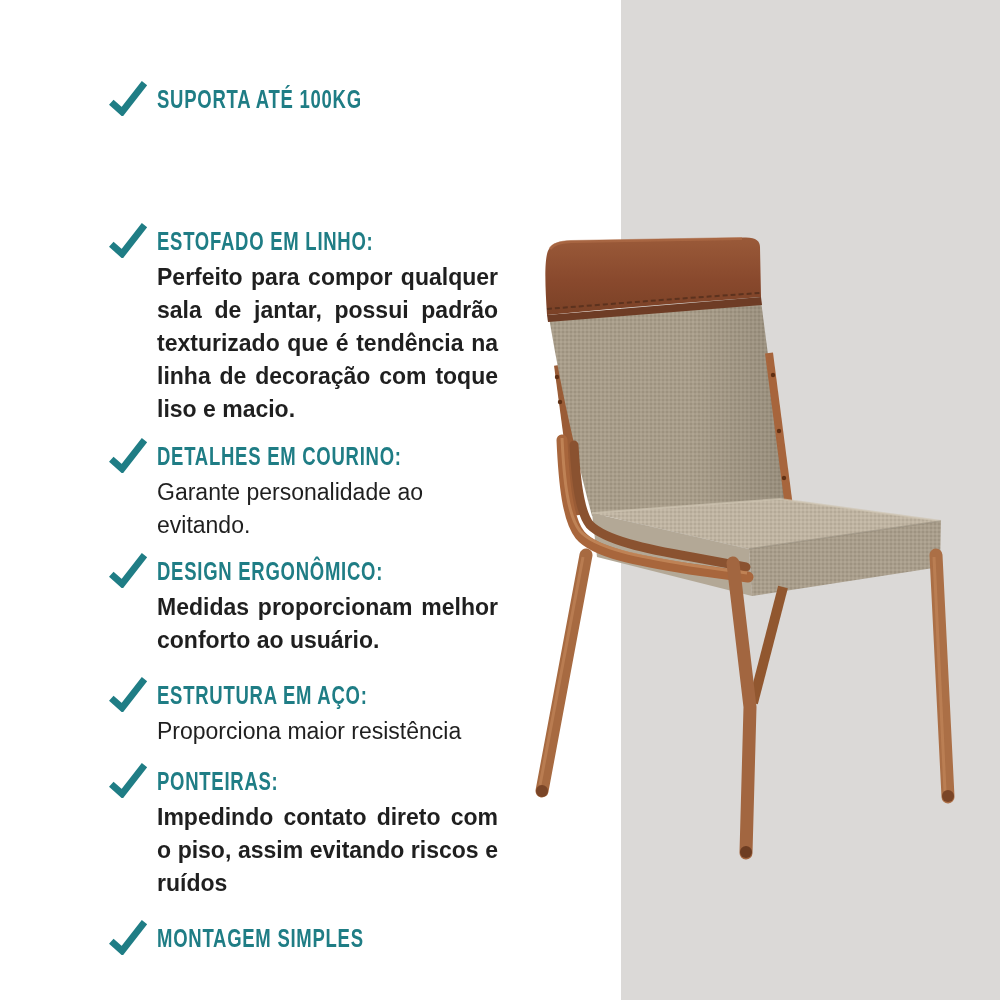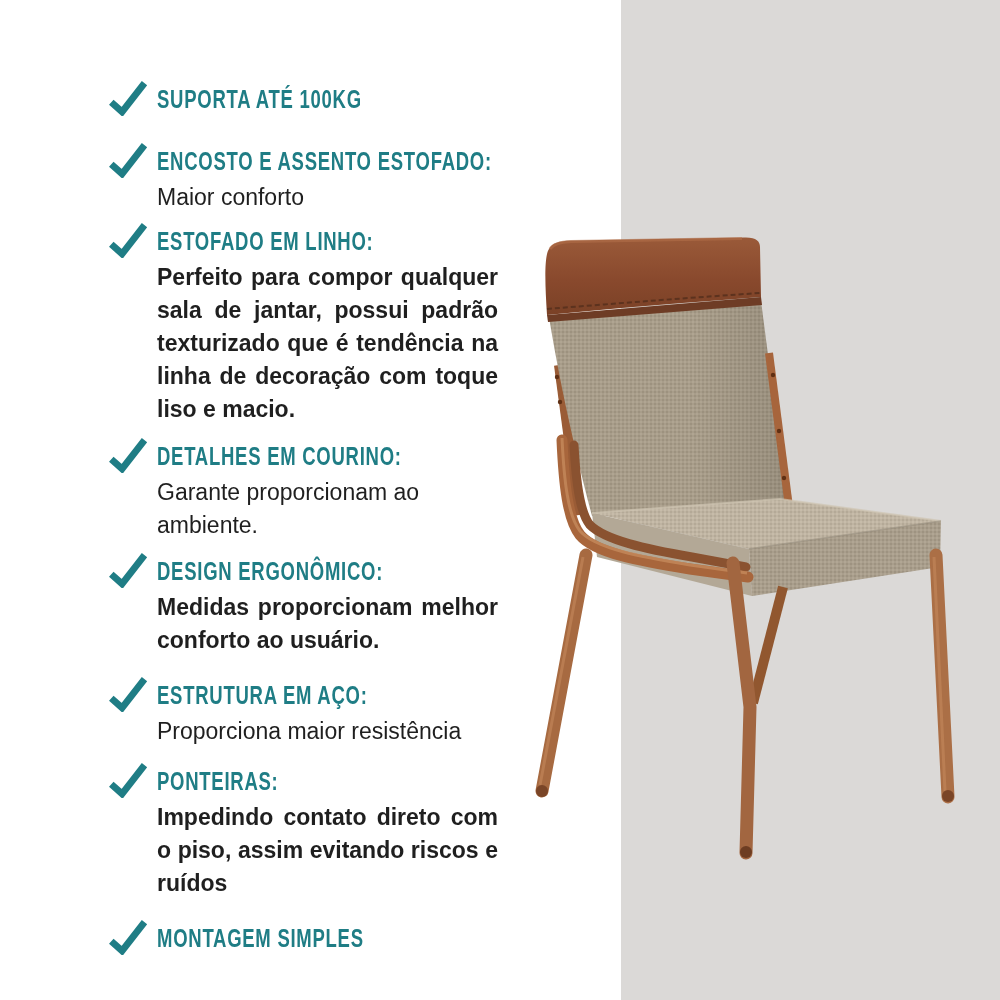--- a/index.html
+++ b/index.html
@@ -32,42 +32,35 @@
 
 <div class="features">
 
   <div class="feature" style="top:86px">
     <svg class="check" viewBox="0 0 44 36">
       <path d="M4 20 L14 31 L40 4" fill="none" stroke="#1f7d85" stroke-width="7" transform="rotate(-6 22 18)"></path>
     </svg>
     <h3 class="fh" style="color:#1f7d85">SUPORTA ATÉ 100KG</h3>
   </div>
 
-  <div class="feature" style="top:148px">
-    <svg class="check" viewBox="0 0 44 36">
-      <path d="M4 20 L14 31 L40 4" fill="none" stroke="#1f7d85" stroke-width="7" transform="rotate(-6 22 18)"></path>
-    </svg>
-    <h3 class="fh" style="color:#1f7d85">ENCOSTO E ASSENTO ESTOFADO:</h3>
-    <p class="fb">Maior conforto</p>
-  </div>
 
   <div class="feature" style="top:228px">
     <svg class="check" viewBox="0 0 44 36">
       <path d="M4 20 L14 31 L40 4" fill="none" stroke="#1f7d85" stroke-width="7" transform="rotate(-6 22 18)"></path>
     </svg>
     <h3 class="fh" style="color:#1f7d85">ESTOFADO EM LINHO:</h3>
     <p class="fb justify">Perfeito para compor qualquer sala de jantar, possui padrão texturizado que é tendência na linha de decoração com toque liso e macio.</p>
   </div>
 
   <div class="feature" style="top:443px">
     <svg class="check" viewBox="0 0 44 36">
       <path d="M4 20 L14 31 L40 4" fill="none" stroke="#1f7d85" stroke-width="7" transform="rotate(-6 22 18)"></path>
     </svg>
     <h3 class="fh" style="color:#1f7d85">DETALHES EM COURINO:</h3>
-    <p class="fb">Garante proporcionam ao ambiente.</p>
+    <p class="fb">Garante personalidade ao evitando.</p>
   </div>
 
   <div class="feature" style="top:682px">
     <svg class="check" viewBox="0 0 44 36">
       <path d="M4 20 L14 31 L40 4" fill="none" stroke="#1f7d85" stroke-width="7" transform="rotate(-6 22 18)"></path>
     </svg>
     <h3 class="fh" style="color:#1f7d85">ESTRUTURA EM AÇO:</h3>
     <p class="fb">Proporciona maior resistência</p>
   </div>
 

